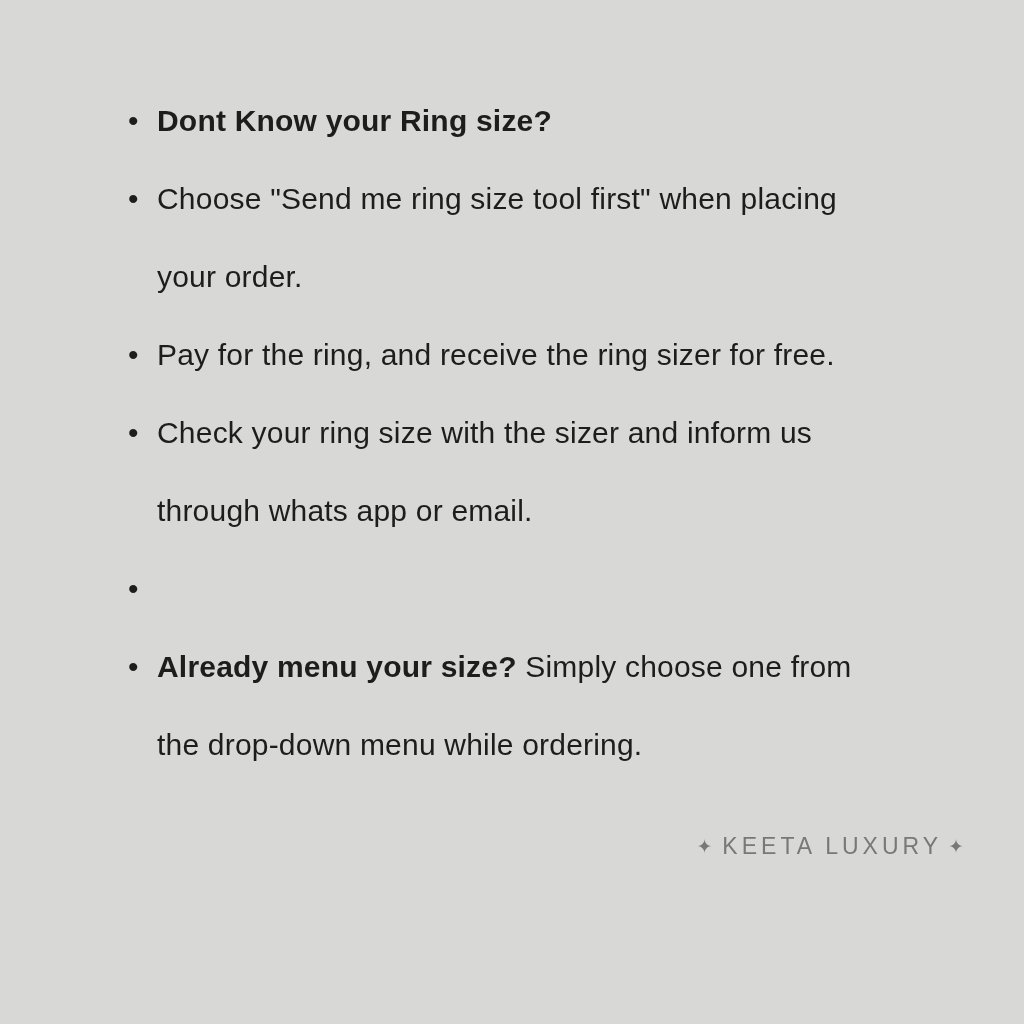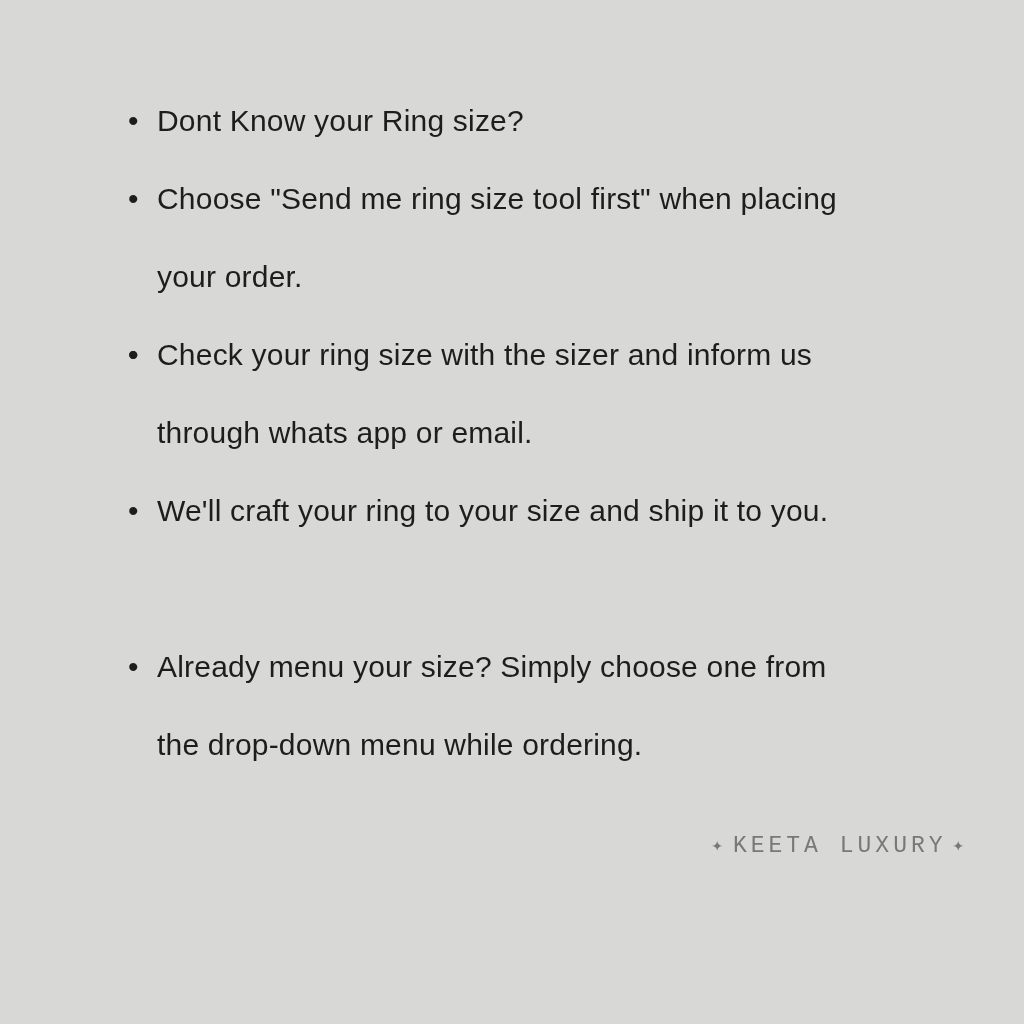--- a/index.html
+++ b/index.html
@@ -38,36 +38,36 @@
   }
   ul.info-list li .marker {
     position: absolute;
     left: 0;
     top: 0;
     line-height: 78px;
     font-size: 30px;
     color: #1d1d1d;
   }
   ul.info-list li .bold {
-    font-weight: 400;
+    font-weight: 700;
     white-space: pre-line;
     margin-top: 32px;
   }
   ul.info-list li .text {
     font-weight: 400;
     white-space: pre-line;
   }
   li.gap-before {
     margin-top: 78px;
   }
   .watermark {
     position: absolute;
     top: 833px;
     right: 60px;
-    font-family: Liberation Mono, monospace;
+    font-family: Liberation Sans, sans-serif;
     font-size: 23px;
     letter-spacing: 4px;
     color: #797876;
     white-space: nowrap;
   }
   .watermark .star {
     font-size: 19px;
     letter-spacing: 0;
     position: relative;
     top: -1px;
@@ -88,32 +88,32 @@
     </li>
 
     <li>
       <span class="marker">•</span>
       <span class="bold"></span><span class="text">Choose "Send me ring size tool first" when placing
 your order.</span>
     </li>
 
     <li>
       <span class="marker">•</span>
-      <span class="bold"></span>
+      <span class="bold"></span><span class="text">Pay for the ring, and receive the ring sizer for free.</span>
     </li>
 
     <li>
       <span class="marker">•</span>
       <span class="bold"></span><span class="text">Check your ring size with the sizer and inform us
 through whats app or email.</span>
     </li>
 
     <li>
       <span class="marker">•</span>
-      <span class="bold"></span><span class="text">We'll craft your ring to your size and ship it to you.</span>
+      <span class="bold"></span>
     </li>
 
     <li class="gap-before">
       <span class="marker">•</span>
       <span class="bold">Already menu your size?</span><span class="text"> Simply choose one from
 the drop-down menu while ordering.</span>
     </li>
 
   </ul>
 

